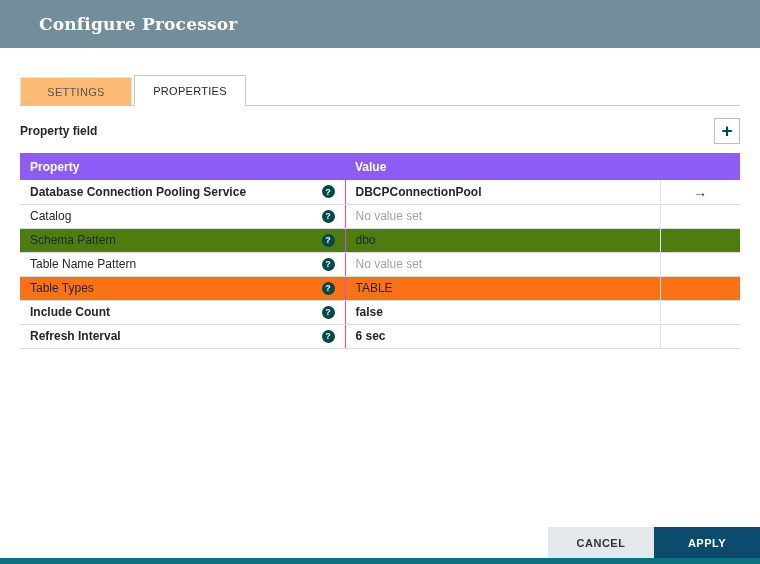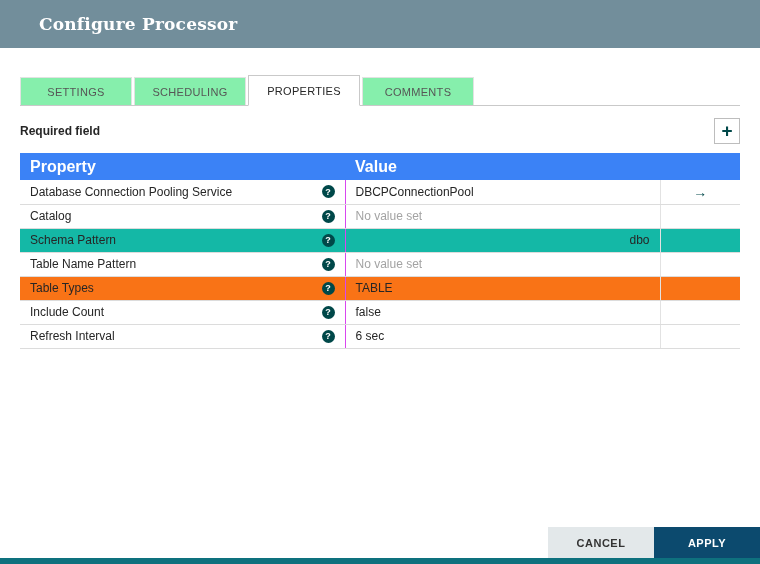--- a/index.html
+++ b/index.html
@@ -33,21 +33,21 @@
     display: flex;
     align-items: flex-end;
     margin-top: 27px;
     border-bottom: 1px solid #c9c9c9;
   }
   .tab {
     width: 112px; height: 28px; line-height: 28px;
     text-align: center;
     font-size: 11px; letter-spacing: 0.3px;
     color: #565656;
-    background: #86efac;
+    background: #fdba74;
     border: 1px solid #e2e2e2;
     border-bottom: none;
     margin-right: 2px;
     cursor: pointer;
     white-space: nowrap;
     overflow: hidden;
   }
   .tab.active {
     background: #ffffff;
     height: 31px; line-height: 31px;
@@ -80,23 +80,23 @@
   }
 
   
   table.props {
     width: 100%;
     border-collapse: collapse;
     table-layout: fixed;
     margin-top: 9px;
   }
   th {
-    background: #3b82f6;
+    background: #8b5cf6;
     color: #ffffff;
-    font-size: 16px; font-weight: bold;
+    font-size: 12px; font-weight: bold;
     text-align: left;
     height: 27px;
     padding: 0 10px;
   }
   th.col-prop { width: 325px; }
   th.col-val  { width: 315px; }
   th.col-act  { width: 80px; }
   td {
     height: 24px;
     font-size: 12px;
@@ -115,22 +115,22 @@
     width: 13px; height: 13px; flex: none;
     border-radius: 50%;
     background: #004849;
     color: #ffffff;
     font-size: 9px; font-weight: bold;
     cursor: pointer;
   }
   .val-cell { border-left: 1px solid #d946ef; cursor: pointer; }
   .val-cell.unset { color: #a3a3a3; }
   .action-cell { border-left: 1px solid #e2e2e2; text-align: center; }
-  tr.required .prop-name, tr.required .val-cell { font-weight: normal; }
-  tr.bg-yellow td { background: #14b8a6; text-align: right; }
+  tr.required .prop-name, tr.required .val-cell { font-weight: bold; }
+  tr.bg-yellow td { background: #4d7c0f; }
   tr.bg-blue td { background: #f97316; }
   .goto-icon { color: #004849; font-weight: bold; font-size: 14px; cursor: pointer; }
 
   
   .footer-buttons {
     position: absolute;
     right: 0; bottom: 6px;
     display: flex;
     padding-left: 34px;
   }
@@ -154,27 +154,25 @@
 <body>
 
 <div class="dialog-header">
   <span class="dialog-title">Configure Processor</span>
 </div>
 
 <div class="content">
 
   <div class="tab-bar">
       <div class="tab">SETTINGS</div>
-      <div class="tab">SCHEDULING</div>
       <div class="tab active">PROPERTIES</div>
-      <div class="tab">COMMENTS</div>
     </div>
 
   <div class="toolbar">
-    <span class="required-field-label">Required field</span>
+    <span class="required-field-label">Property field</span>
     <button class="add-btn">
       <span class="add-icon">+</span>
     </button>
   </div>
 
   <table class="props">
     <thead>
       <tr>
         <th class="col-prop">Property</th>
         <th class="col-val">Value</th>

